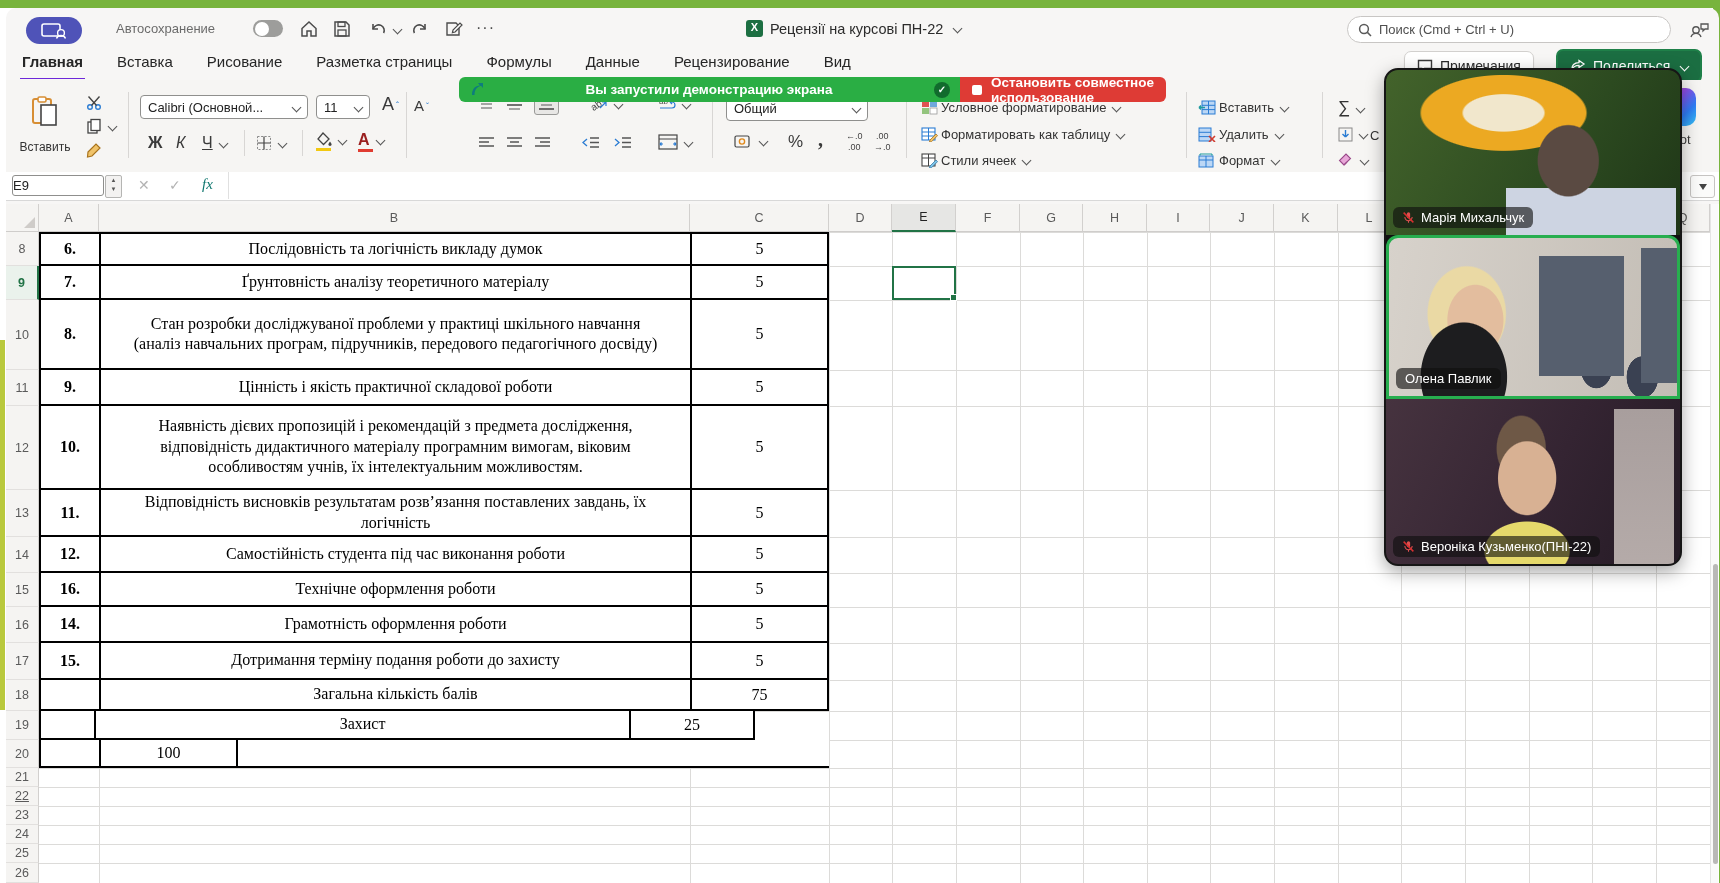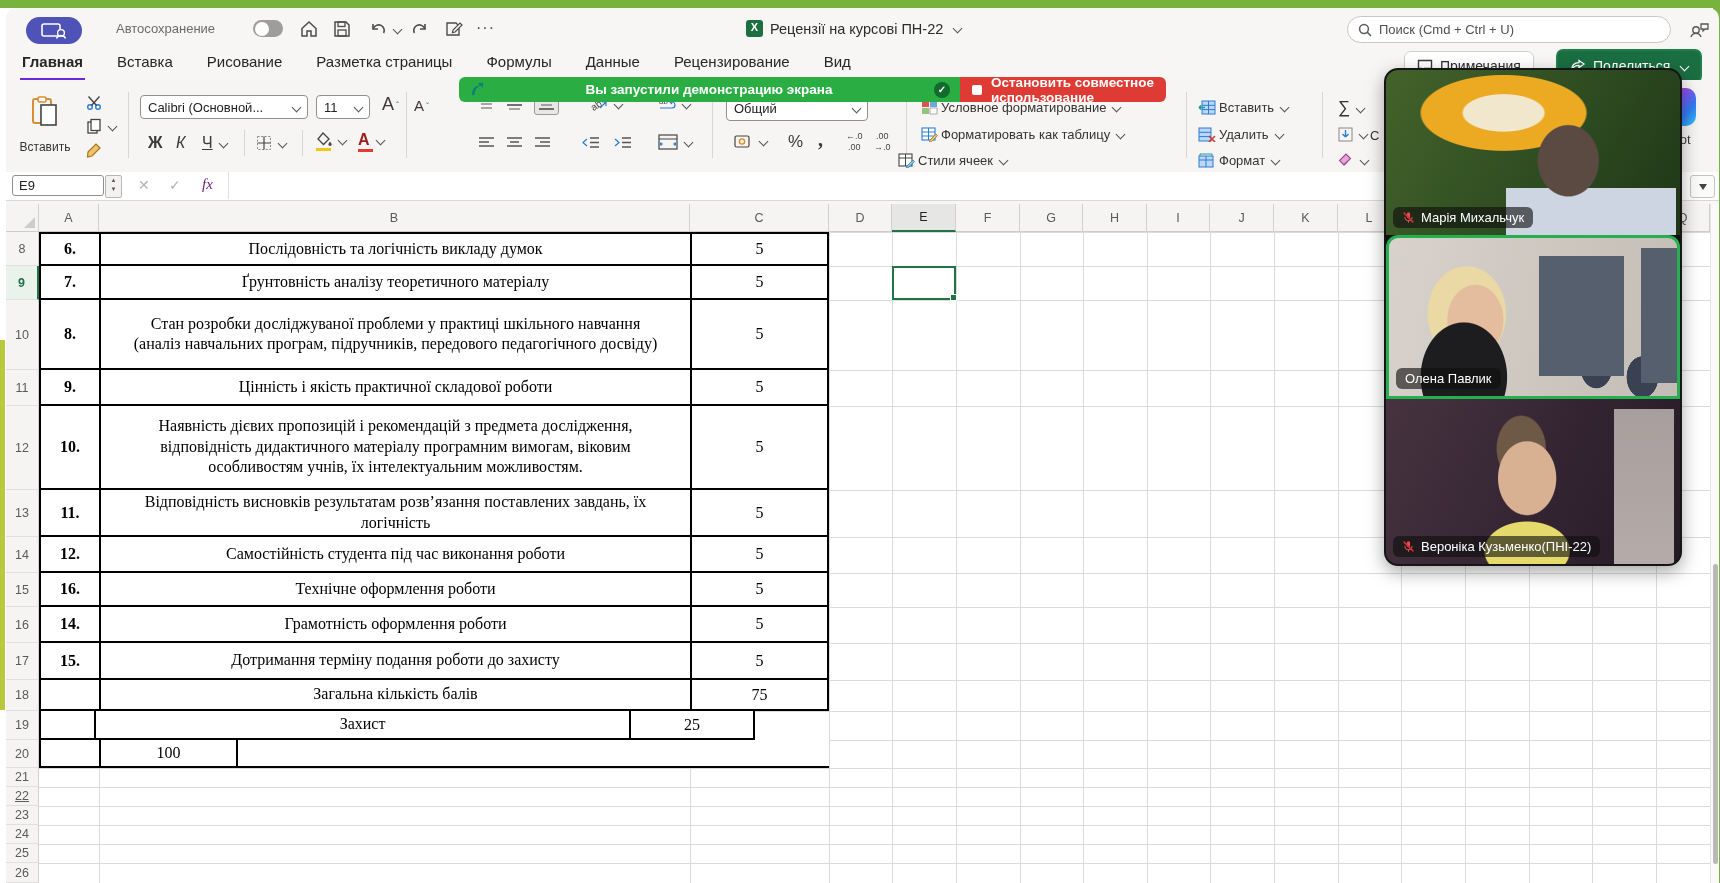--- a/index.html
+++ b/index.html
@@ -20,21 +20,21 @@
   .xlicon{width:17px;height:17px;border-radius:3px;background:#1d6f42;position:relative;flex:none;}
   .xlicon span{position:absolute;left:0;top:1px;width:100%;text-align:center;color:#fff;font-weight:bold;font-size:11px;}
   .doc-title{font-size:14.5px;color:#2c2c2c;}
   .searchbox{position:absolute;left:1341px;top:8px;width:324px;height:27px;border:1px solid #c8c6c4;border-radius:14px;background:#fff;display:flex;align-items:center;padding:0 10px;box-sizing:border-box;gap:7px;}
   .searchbox .ph{font-size:13px;color:#4f4f4f;}
   .people-ic{position:absolute;left:1682px;top:12px;width:22px;height:20px;color:#555;}
   
   .tabsrow{position:absolute;left:0;top:40px;width:100%;height:32px;}
   .tabs{position:absolute;left:14px;top:0;display:flex;gap:30px;}
   .tab{font-size:15px;color:#262626;padding:5px 2px 8px;cursor:default;white-space:nowrap;}
-  .tab.active{font-weight:bold;border-bottom:7px solid #6d28d9;}
+  .tab.active{font-weight:bold;border-bottom:1px solid #6d28d9;}
   .btn-notes{position:absolute;left:1398px;top:3px;height:28px;border:1px solid #d2d0ce;border-radius:7px;background:#fff;display:flex;align-items:center;gap:7px;padding:0 12px;font-size:14px;color:#2c2c2c;box-shadow:0 1px 2px rgba(0,0,0,.06);}
   .btn-share{position:absolute;left:1550px;top:1px;height:30px;border-radius:7px;background:#1b6e42;display:flex;align-items:center;gap:7px;padding:0 12px;font-size:14px;color:#fff;border:2px solid #1f8049;}
   
   .ribbon{position:absolute;left:0;top:72px;width:100%;height:92px;background:#f6f5f3;border-bottom:1px solid #d5d3d1;}
   .rdiv{position:absolute;top:12px;width:1px;height:66px;background:#d8d6d4;}
   .rlab{font-size:13px;color:#333;white-space:nowrap;}
   .combo{position:absolute;border:1px solid #8f8f8d;border-radius:4px;background:#fff;display:flex;align-items:center;justify-content:space-between;padding:0 7px;box-sizing:border-box;font-size:13px;color:#222;}
   .cv{display:inline-block;width:6px;height:6px;border-right:1.5px solid #555;border-bottom:1.5px solid #555;transform:rotate(45deg);margin-left:4px;flex:none;}
   .ric{position:absolute;display:flex;align-items:center;gap:3px;color:#3a3a3a;font-size:14px;}
   .ric svg{display:block;}
@@ -47,25 +47,25 @@
   .clrbar{position:absolute;left:0;bottom:-3px;width:15px;height:3.5px;}
   .sigma{font-size:17px;color:#333;}
   
   .banner{position:absolute;top:69px;height:25px;display:flex;align-items:center;color:#fff;font-size:13.5px;font-weight:bold;box-sizing:border-box;z-index:30;}
   .banner-green{left:453px;width:501px;background:#2aae44;border-radius:6px 0 0 6px;justify-content:space-between;padding:0 10px;}
   .banner-red{left:954px;width:206px;background:#de3b35;border-radius:0 6px 6px 0;gap:9px;padding:0 12px;}
   .stopsq{width:10px;height:10px;background:#fff;border-radius:2px;flex:none;}
   .shield{width:16px;height:16px;border-radius:50%;background:#116b2d;color:#fff;font-size:10px;line-height:16px;text-align:center;flex:none;}
   
   .fbar{position:absolute;left:0;top:164px;width:100%;height:28px;background:#fff;border-bottom:1px solid #d8d8d8;}
-  .namebox{position:absolute;left:6px;top:3px;width:92px;height:21px;border:1px solid #8f8f8d;border-radius:3px;background:#fff;font-size:13px;color:#222;padding:2px 6px;box-sizing:border-box;}
+  .namebox{position:absolute;left:6px;top:3px;width:92px;height:21px;border:1px solid #8f8f8d;border-radius:3px;background:#fff;font-size:13px;color:#222;padding:2px 0;box-sizing:border-box;}
   .stepper{position:absolute;left:99px;top:3px;width:15px;height:21px;border:1px solid #b5b5b3;border-radius:2px;background:#f3f2f1;font-size:6px;color:#555;text-align:center;line-height:9px;}
   .fx-x{position:absolute;left:132px;top:5px;color:#b3b3b3;font-size:14px;}
   .fx-ok{position:absolute;left:163px;top:5px;color:#b3b3b3;font-size:14px;}
-  .fx-fx{position:absolute;left:196px;top:4px;font-family:"Liberation Serif",serif;font-style:italic;font-size:15px;color:#701a75;}
+  .fx-fx{position:absolute;left:196px;top:4px;font-family:"Liberation Serif",serif;font-style:italic;font-size:15px;color:#0f766e;}
   .fx-input{position:absolute;left:222px;top:0;width:1456px;height:27px;border-left:1px solid #e0e0e0;}
   .fx-collapse{position:absolute;left:1684px;top:3px;width:23px;height:21px;border:1px solid #c6c4c2;border-radius:3px;background:#fbfbfa;display:flex;align-items:center;justify-content:center;}
   .tri-down{width:0;height:0;border-left:4.5px solid transparent;border-right:4.5px solid transparent;border-top:6px solid #444;}
   
   .gridarea{position:absolute;left:0;top:196px;width:1713px;height:679px;background:#fff;}
   .colhead{position:absolute;top:0;height:28px;background:#f5f4f2;border-right:1px solid #d2d0ce;border-bottom:1px solid #cfcdcb;box-sizing:border-box;color:#5a5a5a;font-size:12.5px;display:flex;align-items:center;justify-content:center;}
   .colhead.sel{background:#e6e6e4;border-bottom:2px solid #217346;color:#222;}
   .rowhead{position:absolute;left:0;width:33px;background:#f5f4f2;border-right:1px solid #d2d0ce;border-bottom:1px solid #e2e0de;box-sizing:border-box;color:#5a5a5a;font-size:12.5px;display:flex;align-items:center;justify-content:center;}
   .rowhead.sel{background:#eaf2ec;color:#217346;font-weight:bold;border-right:2px solid #217346;}
   .cornercell{position:absolute;left:0;top:0;width:33px;height:28px;background:#f5f4f2;border-right:1px solid #d2d0ce;border-bottom:1px solid #cfcdcb;box-sizing:border-box;}
@@ -419,21 +419,21 @@
         <svg width="17" height="15" viewBox="0 0 17 15">
             <rect x="1" y="1" width="13" height="12" fill="#fff" stroke="#2b7cd3" stroke-width="1.1"></rect>
             <line x1="1" y1="5" x2="14" y2="5" stroke="#2b7cd3"></line>
             <line x1="1" y1="9" x2="14" y2="9" stroke="#2b7cd3"></line>
             <line x1="7.5" y1="1" x2="7.5" y2="13" stroke="#2b7cd3"></line>
             <path d="m9 13 6-6 1.6 1.6-6 6-2.2.6z" fill="#f0c36a" stroke="#a9741e" stroke-width="0.8"></path>
           </svg>
         <span class="rlab">Форматировать как таблицу</span>
           <span class="cv"></span>
         </div>
-      <div class="ric" style="left:892px;top:73px">
+      <div class="ric" style="left:915px;top:73px">
         <svg width="17" height="15" viewBox="0 0 17 15">
             <rect x="1" y="1" width="13" height="12" fill="#fff" stroke="#444" stroke-width="1.1"></rect>
             <line x1="1" y1="5" x2="14" y2="5" stroke="#444"></line>
             <line x1="7.5" y1="1" x2="7.5" y2="13" stroke="#444"></line>
             <path d="m9 13 6-6 1.6 1.6-6 6-2.2.6z" fill="#7ec4e8" stroke="#3a7ca8" stroke-width="0.8"></path>
           </svg>
         <span class="rlab">Стили ячеек</span>
           <span class="cv"></span>
         </div>
       <div class="rdiv" style="left:1180px"></div>

